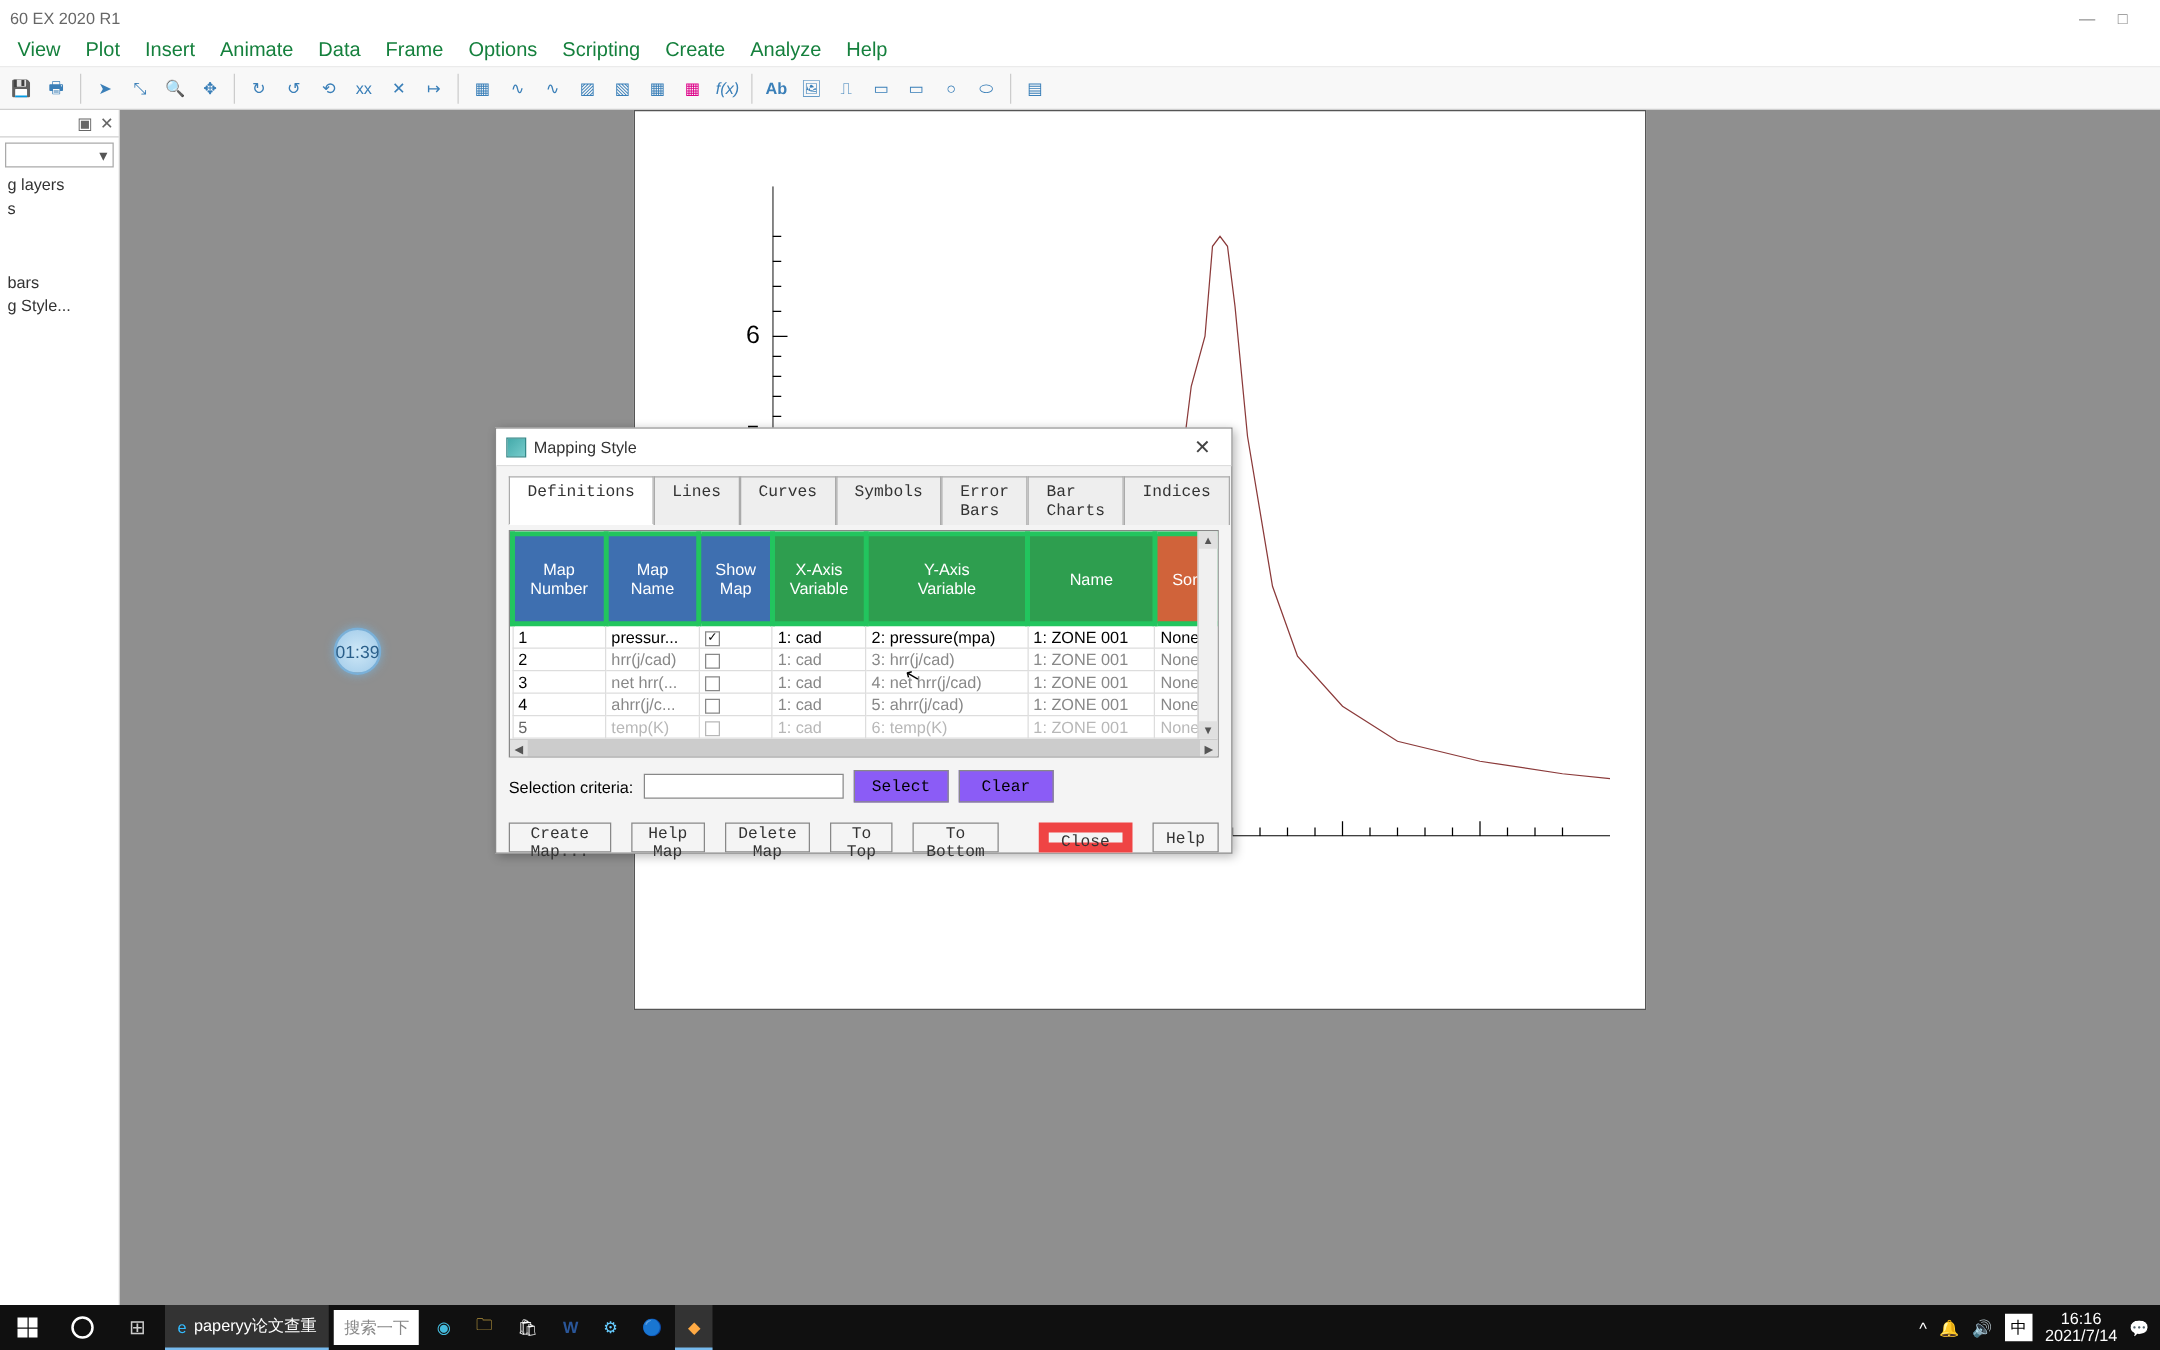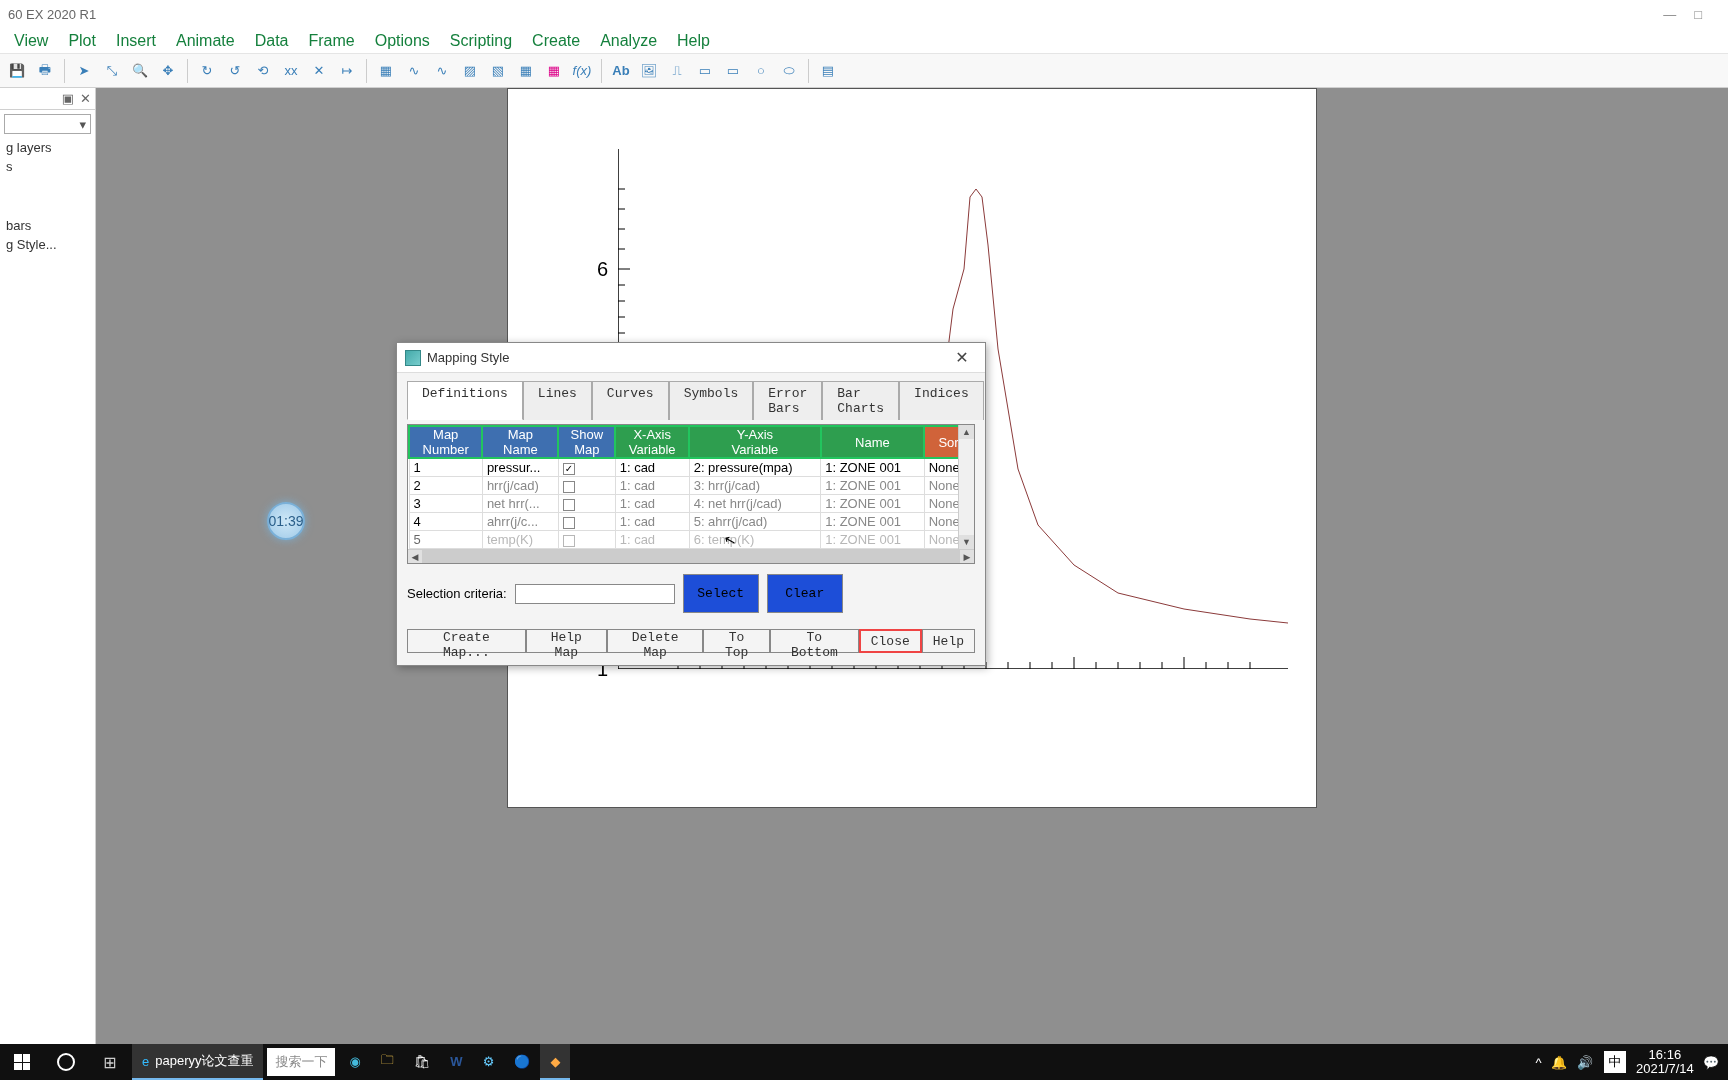--- a/index.html
+++ b/index.html
@@ -33,39 +33,39 @@
 .dlg-title .ttl{display:flex;align-items:center;gap:6px;color:#333;font-size:14px}
 .dlg-title .ico{width:16px;height:16px;background:linear-gradient(135deg,#4aa,#7cc);border:1px solid #388}
 .dlg-title .x{width:30px;height:24px;display:flex;align-items:center;justify-content:center;font-size:16px;color:#444}
 .dlg-body{padding:8px 10px}
 .tabs{display:flex;border-bottom:1px solid #aaa;background:#f8f8f8}
 .tab{padding:4px 14px;border:1px solid #aaa;border-bottom:none;margin-right:0;margin-bottom:-1px;background:#eee;font-family:"Courier New",monospace;font-size:13px;color:#333}
 .tab.active{background:#fff;border-bottom:1px solid #fff}
 .grid-wrap{border:1px solid #888;margin-top:4px;position:relative;background:#fff}
 .grid-scroll{overflow:hidden;position:relative}
 table.map{border-collapse:collapse;width:100%;font-size:13px}
-table.map th{background:#3e6fb0;color:#fff;padding:0 6px;border:2px solid #22c55e;text-align:center;font-weight:normal;font-size:13px}
+table.map th{background:#3e6fb0;color:#fff;padding:19px 6px;border:4px solid #22c55e;text-align:center;font-weight:normal;font-size:13px}
 table.map th.green{background:#2e9e4f}
 table.map th.orange{background:#d0633a}
 table.map td{padding:1px 4px;border:1px solid #ddd;color:#888;font-size:13px;white-space:nowrap}
 table.map tr.sel td{color:#000;background:#fff}
 table.map td.num{color:#000}
 .chk{width:12px;height:12px;border:1px solid #888;display:inline-block;vertical-align:middle;text-align:center;line-height:10px;font-size:10px}
 .vscroll{position:absolute;right:0;top:0;bottom:14px;width:16px;background:#f0f0f0;border-left:1px solid #ccc}
 .vscroll .arr{height:14px;background:#e0e0e0;display:flex;align-items:center;justify-content:center;font-size:9px;color:#555}
 .hscroll{height:14px;background:#f0f0f0;border-top:1px solid #ccc;display:flex}
 .hscroll .arr{width:14px;background:#e0e0e0;display:flex;align-items:center;justify-content:center;font-size:9px;color:#555}
 .hscroll .track{flex:1;background:#ccc}
 .sel-row{display:flex;align-items:center;gap:8px;margin-top:10px;font-family:"Courier New",monospace;font-size:13px}
 .sel-row input{width:160px;height:20px;border:1px solid #888;padding:0 4px}
-.sel-row button{width:76px;height:39px;border:1px solid #888;background:#1d4ed8;font-family:"Courier New",monospace;font-size:13px}
-.dlg-foot{display:flex;gap:0;padding:8px 10px 12px;align-items:center}
+.sel-row button{width:76px;height:26px;border:1px solid #888;background:#8b5cf6;font-family:"Courier New",monospace;font-size:13px}
+.dlg-foot{display:flex;gap:16px;padding:8px 10px 0;align-items:center}
 .dlg-foot button{height:24px;padding:0 10px;border:1px solid #888;background:#f4f4f4;font-family:"Courier New",monospace;font-size:13px;color:#333}
 .dlg-foot .sp{flex:1}
-.dlg-foot button.primary{border:2px solid #ef4444}
+.dlg-foot button.primary{border:8px solid #ef4444}
 .timer{position:absolute;left:267px;top:502px;width:38px;height:38px;border-radius:50%;background:radial-gradient(circle,#cfe8f7,#9ec9e8);border:2px solid #7ab0d8;display:flex;align-items:center;justify-content:center;font-size:14px;color:#2a5f8a;box-shadow:0 0 8px rgba(120,180,220,0.8)}
 .taskbar{position:absolute;bottom:0;left:0;right:0;height:36px;background:#101010;display:flex;align-items:center;color:#fff}
 .taskbar .start{width:44px;height:36px;display:flex;align-items:center;justify-content:center}
 .taskbar .win{width:16px;height:16px;display:grid;grid-template:1fr 1fr/1fr 1fr;gap:1px}
 .taskbar .win span{background:#fff}
 .taskbar .cortana{width:44px;display:flex;align-items:center;justify-content:center}
 .taskbar .cortana .ring{width:18px;height:18px;border:2px solid #fff;border-radius:50%}
 .taskbar .tview{width:44px;display:flex;align-items:center;justify-content:center;color:#ccc;font-size:16px}
 .taskbar .app{height:36px;padding:0 10px;display:flex;align-items:center;gap:6px;font-size:13px;border-bottom:2px solid transparent}
 .taskbar .app.active{background:#333;border-bottom:2px solid #76b9ed}

